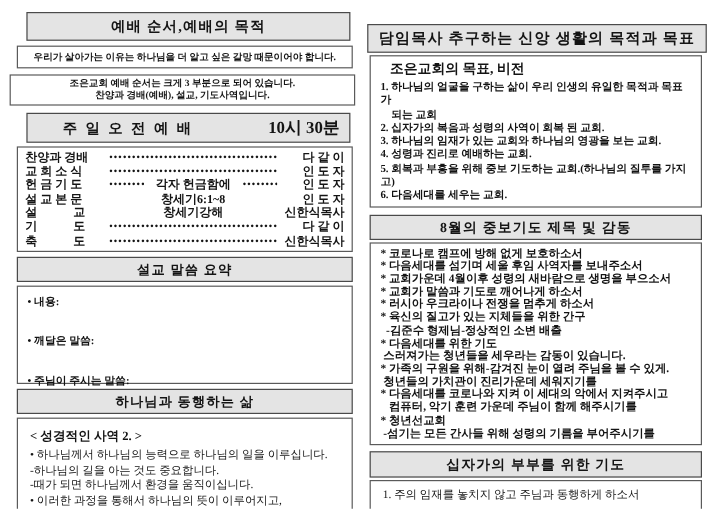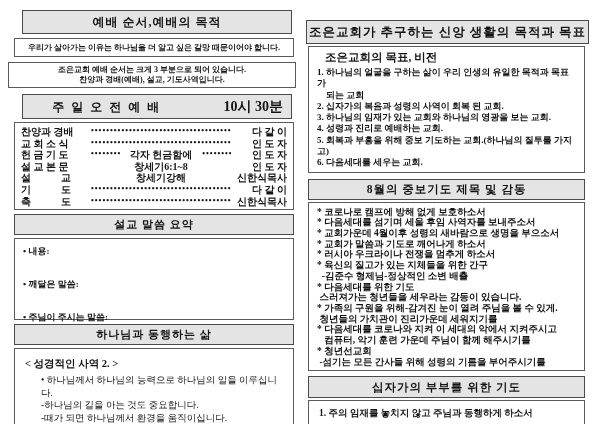--- a/index.html
+++ b/index.html
@@ -34,33 +34,33 @@
   .svc-role  { white-space:pre; text-align:right; min-width:52px; }
   .svc-mid   { padding:0 6px; }
   .svc-mid-center { flex:1; text-align:center; }
   .dots { flex:1; overflow:hidden; white-space:nowrap; font-size:8px; letter-spacing:1px; margin:0 4px; position:relative; top:-1px; }
   .l-sermon-hdr { margin:4px 2px 0 6px; font-size:11px; padding:2px 0; letter-spacing:1px; }
   .l-sermon-box { margin:3px 2px 0 6px; padding:6px 8px; height:82px; }
   .l-sermon-box .line { font-size:9px; font-weight:bold; margin-bottom:20px; }
   .l-walk-hdr { margin:4px 2px 0 6px; font-size:11px; padding:2px 0; letter-spacing:1px; }
   .l-walk-box { margin:3px 2px 0 6px; padding:8px 10px; height:90px; }
   .walk-heading { font-size:10.5px; font-weight:bold; margin-bottom:3px; }
-  .l-walk-box .line { font-size:9.5px; line-height:12.5px; white-space:pre-wrap;margin-left:16px; }
+  .l-walk-box .line { font-size:9.5px; line-height:12.5px; white-space:pre-wrap; }
 
   
   .r-goals-hdr { margin:20px 4px 0 0; font-size:12.5px; padding:3px 0 2px; letter-spacing:1px; }
   .r-goals-box { margin:2px 8px 0 2px; padding:2px 8px 3px; }
   .goals-subtitle { font-size:11.5px; font-weight:bold; margin:1px 0 2px 8px; }
   .r-goals-box .line { font-size:9px; font-weight:bold; line-height:11.3px; white-space:pre-wrap; }
   .r-prayer-hdr { margin:6px 8px 0 2px; font-size:11.5px; padding:2px 0; letter-spacing:1px; }
   .r-prayer-box { margin:2px 8px 0 2px; padding:4px 8px 3px; }
   .r-prayer-box .line { font-size:9.5px; font-weight:bold; line-height:10.7px; white-space:pre-wrap; }
   .r-pastor-hdr { margin:5px 8px 0 2px; font-size:11.5px; padding:3px 0 2px; letter-spacing:1px; }
   .r-pastor-box { margin:2px 8px 0 2px; padding:6px 10px 5px; }
-  .r-pastor-box .line { font-size:9.5px; font-weight:bold; line-height:12px; margin-bottom:6px; white-space:pre-wrap; }
+  .r-pastor-box .line { font-size:9.5px; font-weight:normal; line-height:12px; margin-bottom:6px; white-space:pre-wrap; }
 </style>
 </head>
 <body>
 
 <div class="page">
 
   <div class="col col-left">
 
     <div class="hdr l-title">예배 순서,예배의 목적</div>
 
@@ -133,21 +133,21 @@
           <div class="line">-하나님의 길을 아는 것도 중요합니다.</div>
           <div class="line">-때가 되면 하나님께서 환경을 움직이십니다.</div>
           <div class="line">• 이러한 과정을 통해서 하나님의 뜻이 이루어지고,</div>
         </div>
     </div>
 
   </div>
 
   <div class="col col-right">
 
-    <div class="hdr r-goals-hdr">조은교회가 추구하는 신앙 생활의 목적과 목표</div>
+    <div class="hdr r-goals-hdr">담임목사 추구하는 신앙 생활의 목적과 목표</div>
 
     <div class="box r-goals-box">
       <div class="goals-subtitle">조은교회의 목표, 비전</div>
       <div>
           <div class="line">1. 하나님의 얼굴을 구하는 삶이 우리 인생의 유일한 목적과 목표가</div>
           <div class="line">    되는 교회</div>
           <div class="line">2. 십자가의 복음과 성령의 사역이 회복 된 교회.</div>
           <div class="line">3. 하나님의 임재가 있는 교회와 하나님의 영광을 보는 교회.</div>
           <div class="line">4. 성령과 진리로 예배하는 교회.</div>
           <div class="line">5. 회복과 부흥을 위해 중보 기도하는 교회.(하나님의 질투를 가지고)</div>

